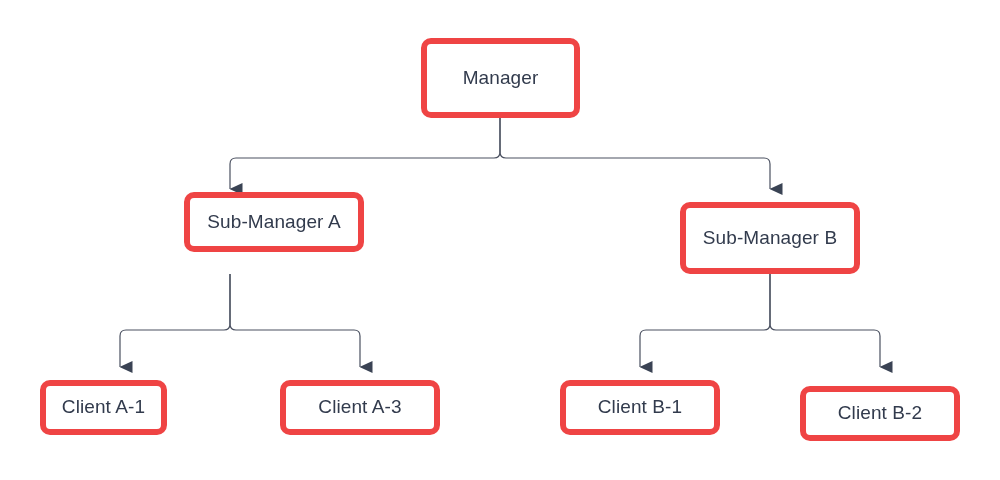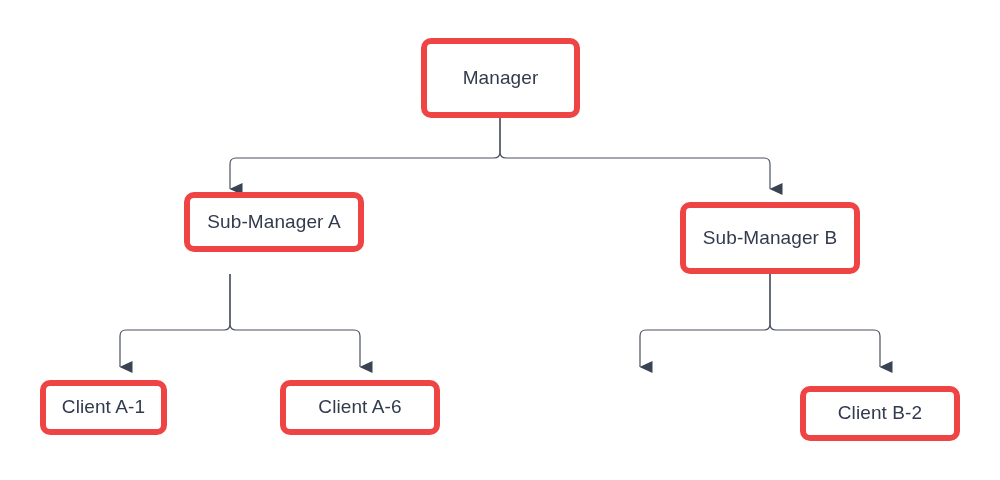--- a/index.html
+++ b/index.html
@@ -91,21 +91,24 @@
 
   <div class="node sub-b">
     <span class="node-label">Sub-Manager B</span>
   </div>
 
   <div class="node leaf-a1">
     <span class="node-label">Client A-1</span>
   </div>
 
   <div class="node leaf-a2">
-    <span class="node-label">Client A-6</span>
+    <span class="node-label">Client A-3</span>
   </div>
 
+  <div class="node leaf-b1">
+    <span class="node-label">Client B-1</span>
+  </div>
 
   <div class="node leaf-b2">
     <span class="node-label">Client B-2</span>
   </div>
 
 </div>
 
 </body></html>

